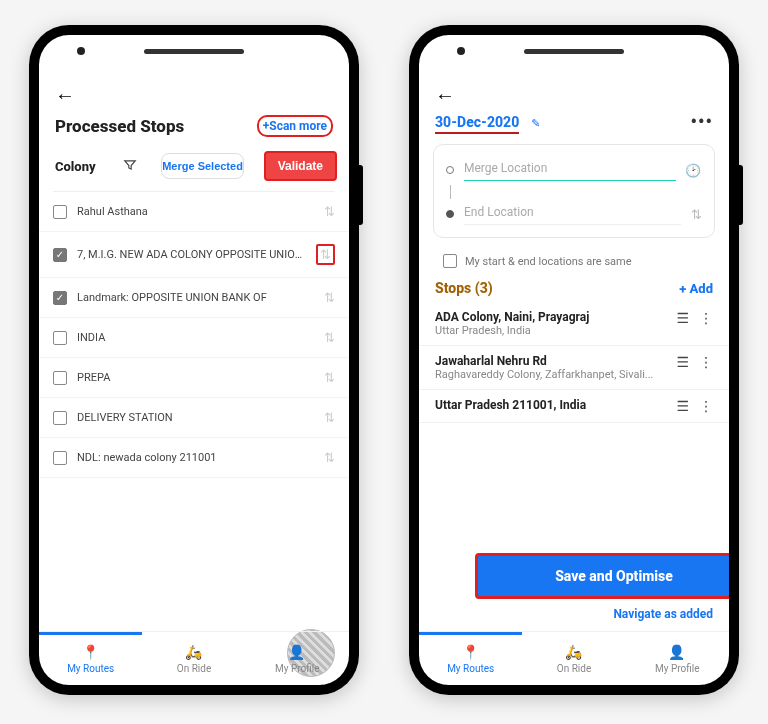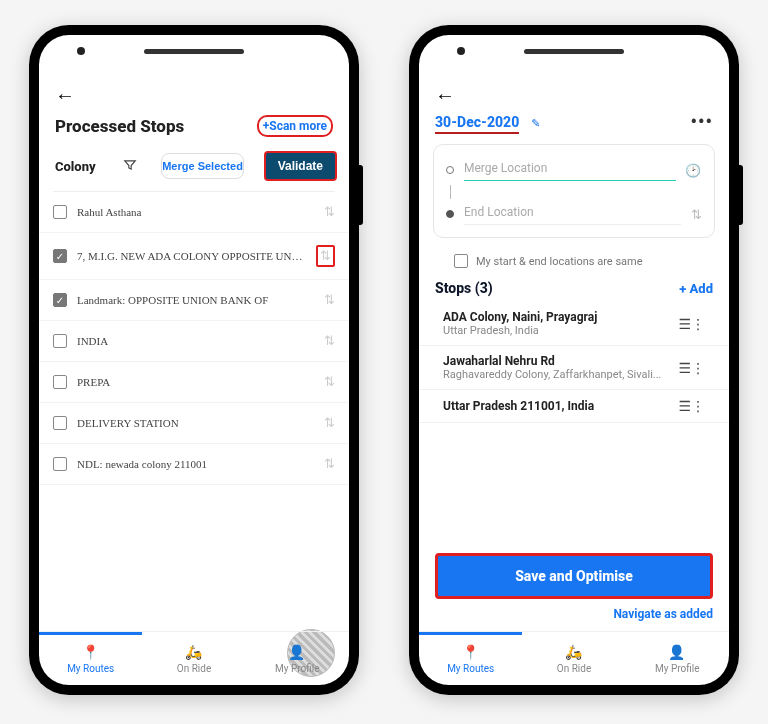--- a/index.html
+++ b/index.html
@@ -120,28 +120,28 @@
     background: #fff;
     border: 1px solid #ddd;
     padding: 6px 0;
     border-radius: 8px;
     cursor: pointer;
   }
   .validate-btn {
     font-size: 12px;
     font-weight: 700;
     color: #fff;
-    background: #0c4a6e;
+    background: #ef4444;
     border: 2px solid #e02020;
     padding: 6px 12px;
     border-radius: 4px;
     cursor: pointer;
   }
   .divider-light { height: 1px; background: #eee; margin: 0 14px; }
-  .stop-list { flex:1; overflow:hidden;font-family:Liberation Serif, serif; }
+  .stop-list { flex:1; overflow:hidden; }
   .stop-row {
     display: flex;
     align-items: center;
     padding: 12px 14px;
     gap: 10px;
     font-size: 11px;
     color: #444;
     border-bottom: 1px solid #f3f3f3;
   }
   .cb {
@@ -219,43 +219,43 @@
   .loc-dot { width:8px; height:8px; border:1.5px solid #777; border-radius:50%; }
   .loc-dot.filled { background:#555; border-color:#555; }
   .loc-input {
     flex:1; color:#aaa; font-size:12px;
     border-bottom: 1px solid #1fd1b4;
     padding: 2px 0 5px 0;
   }
   .loc-input.plain { border-bottom: 1px solid #eee; }
   .loc-right { color:#bbb; font-size:13px; }
   .loc-line { width:1px; height:14px; background:#bbb; margin-left:4px; }
-  .same-row { display:flex; align-items:center; gap:8px; padding:8px 14px 4px 24px; font-size:11px; color:#777;margin-left:11px; }
+  .same-row { display:flex; align-items:center; gap:8px; padding:8px 14px 4px 24px; font-size:11px; color:#777; }
 
   .stops3-row { display:flex; justify-content:space-between; align-items:center; padding: 8px 16px 6px 16px; }
-  .stops3-lbl { font-weight:800; font-size:14px; color:#0f172a; }
+  .stops3-lbl { font-weight:800; font-size:14px; color:#a16207; }
   .add-link { color:#1976f2; font-weight:800; font-size:13px; cursor:pointer; }
 
   .addr-row {
-    display:flex; align-items:center; 
-    padding: 8px 24px;
+    display:flex; align-items:flex-start; gap:10px;
+    padding: 8px 16px;
     border-bottom: 1px solid #f0f0f0;
   }
   .addr-text { flex:1; overflow:hidden; }
   .addr-line1 { font-size:12px; font-weight:700; color:#222; overflow:hidden; white-space:nowrap; text-overflow:ellipsis; }
   .addr-line2 { font-size:11px; color:#888; overflow:hidden; white-space:nowrap; text-overflow:ellipsis; }
   .addr-ham { color:#444; font-size:14px; cursor:grab; }
   .addr-more { color:#444; font-size:14px; cursor:pointer; }
 
   .action-area { margin-top:auto; padding: 10px 16px 6px 16px; }
   .save-btn {
     width:100%; background:#1976f2; color:#fff;
     font-weight:800; font-size:14px;
     border:3px solid #e02020; border-radius:4px;
-    padding: 12px 0; text-align:center; cursor:pointer;
+    padding: 12px 0; text-align:center; cursor:pointer;margin-left:40px;
   }
   .nav-as-added { text-align:right; color:#1976f2; font-size:12px; font-weight:700; padding:8px 0 4px 0; cursor:pointer; }
 </style>
 </head>
 <body>
 
 <div class="phone">
   <div class="side-btn"></div>
   <div class="screen">
     <div class="content">

